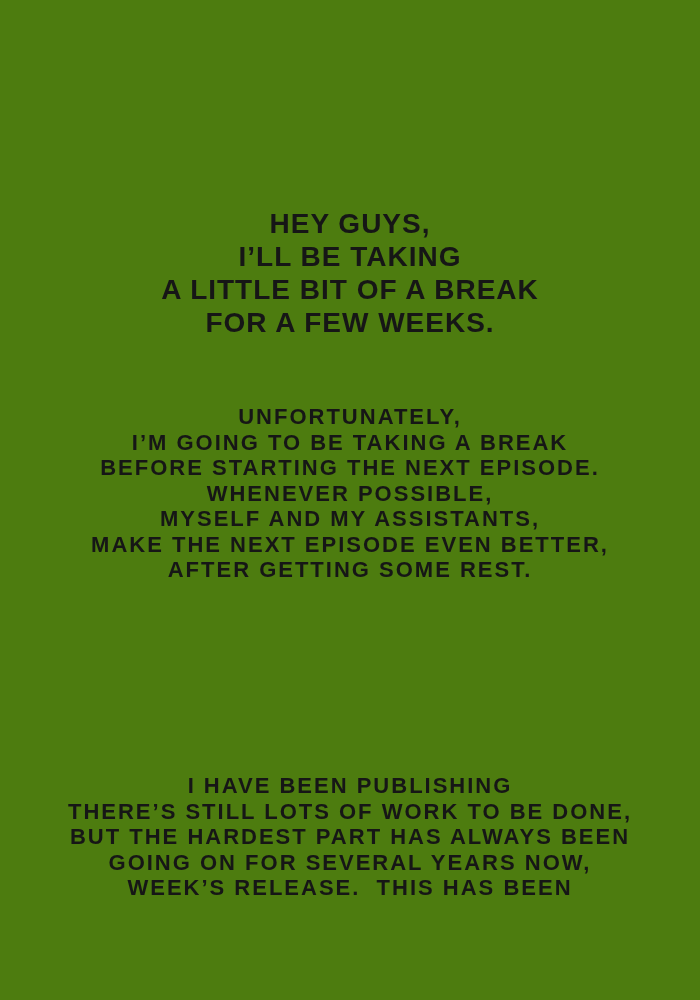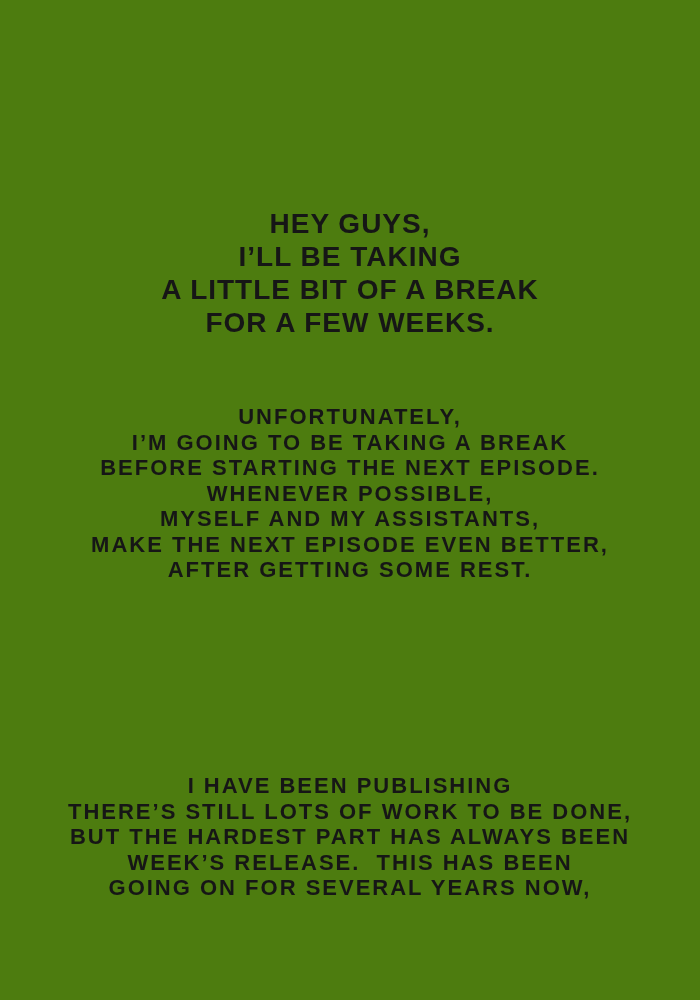--- a/index.html
+++ b/index.html
@@ -60,17 +60,17 @@
     <div class="t-line">WHENEVER POSSIBLE,</div>
     <div class="t-line">MYSELF AND MY ASSISTANTS,</div>
     <div class="t-line">MAKE THE NEXT EPISODE EVEN BETTER,</div>
     <div class="t-line">AFTER GETTING SOME REST.</div>
   </div>
 
   <div class="text-block body-block para-2">
     <div class="t-line">I HAVE BEEN PUBLISHING</div>
     <div class="t-line">THERE’S STILL LOTS OF WORK TO BE DONE,</div>
     <div class="t-line">BUT THE HARDEST PART HAS ALWAYS BEEN</div>
+    <div class="t-line">GOING ON FOR SEVERAL YEARS NOW,</div>
     <div class="t-line">WEEK’S RELEASE.  THIS HAS BEEN</div>
-    <div class="t-line">GOING ON FOR SEVERAL YEARS NOW,</div>
   </div>
 
 </div>
 
 </body></html>

